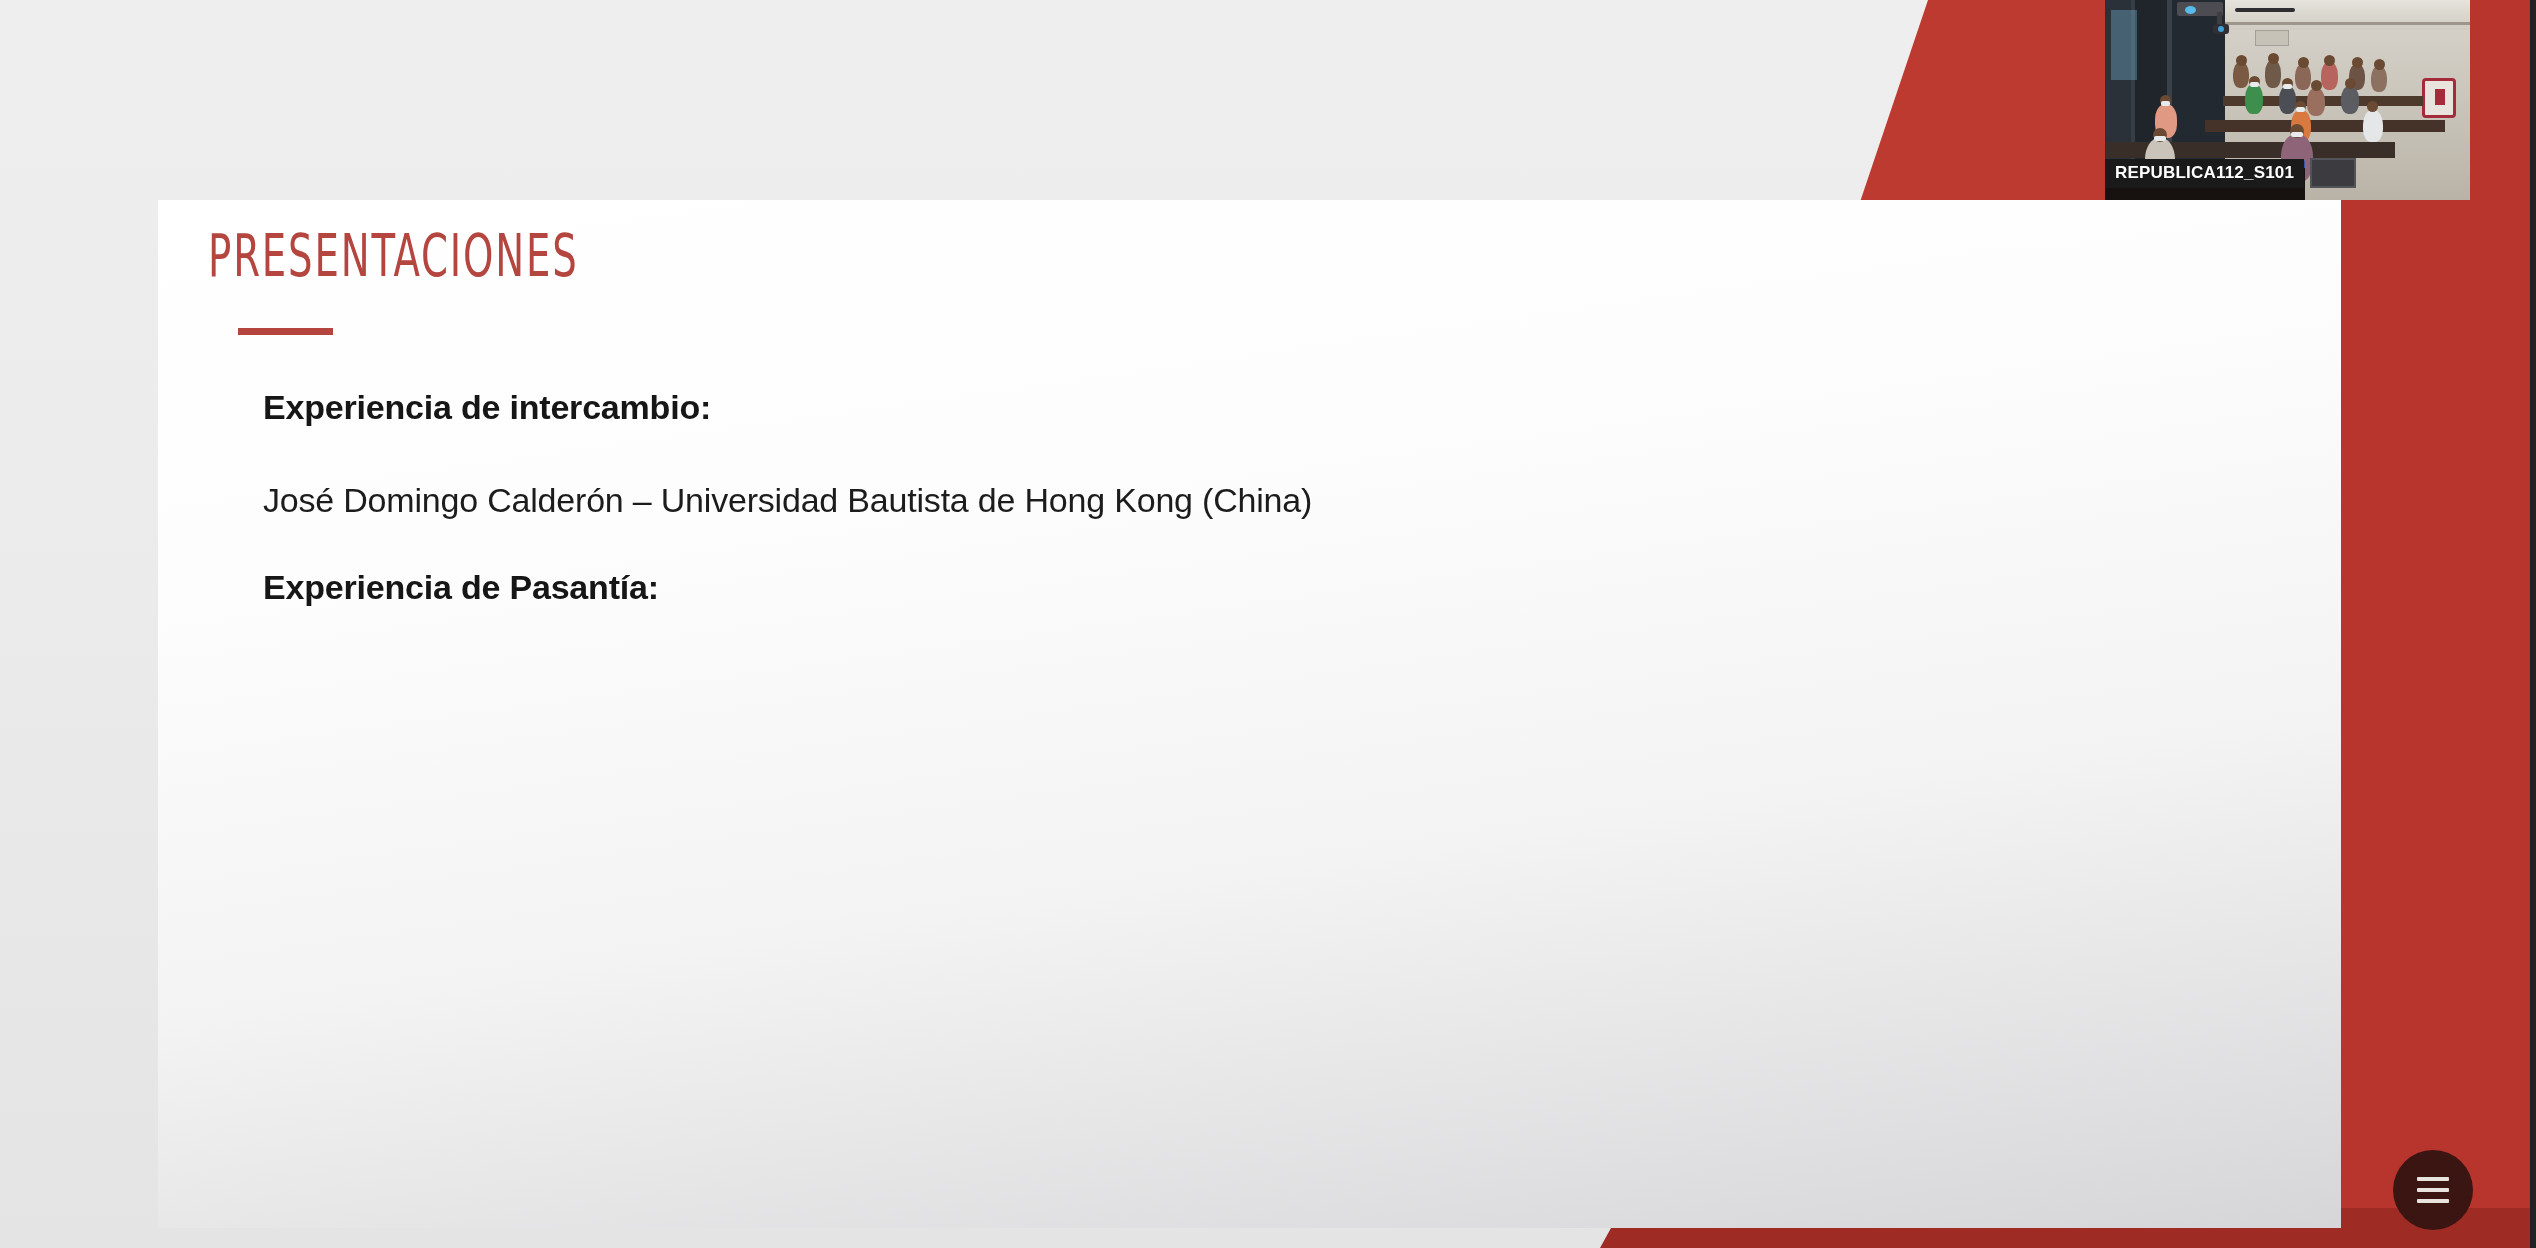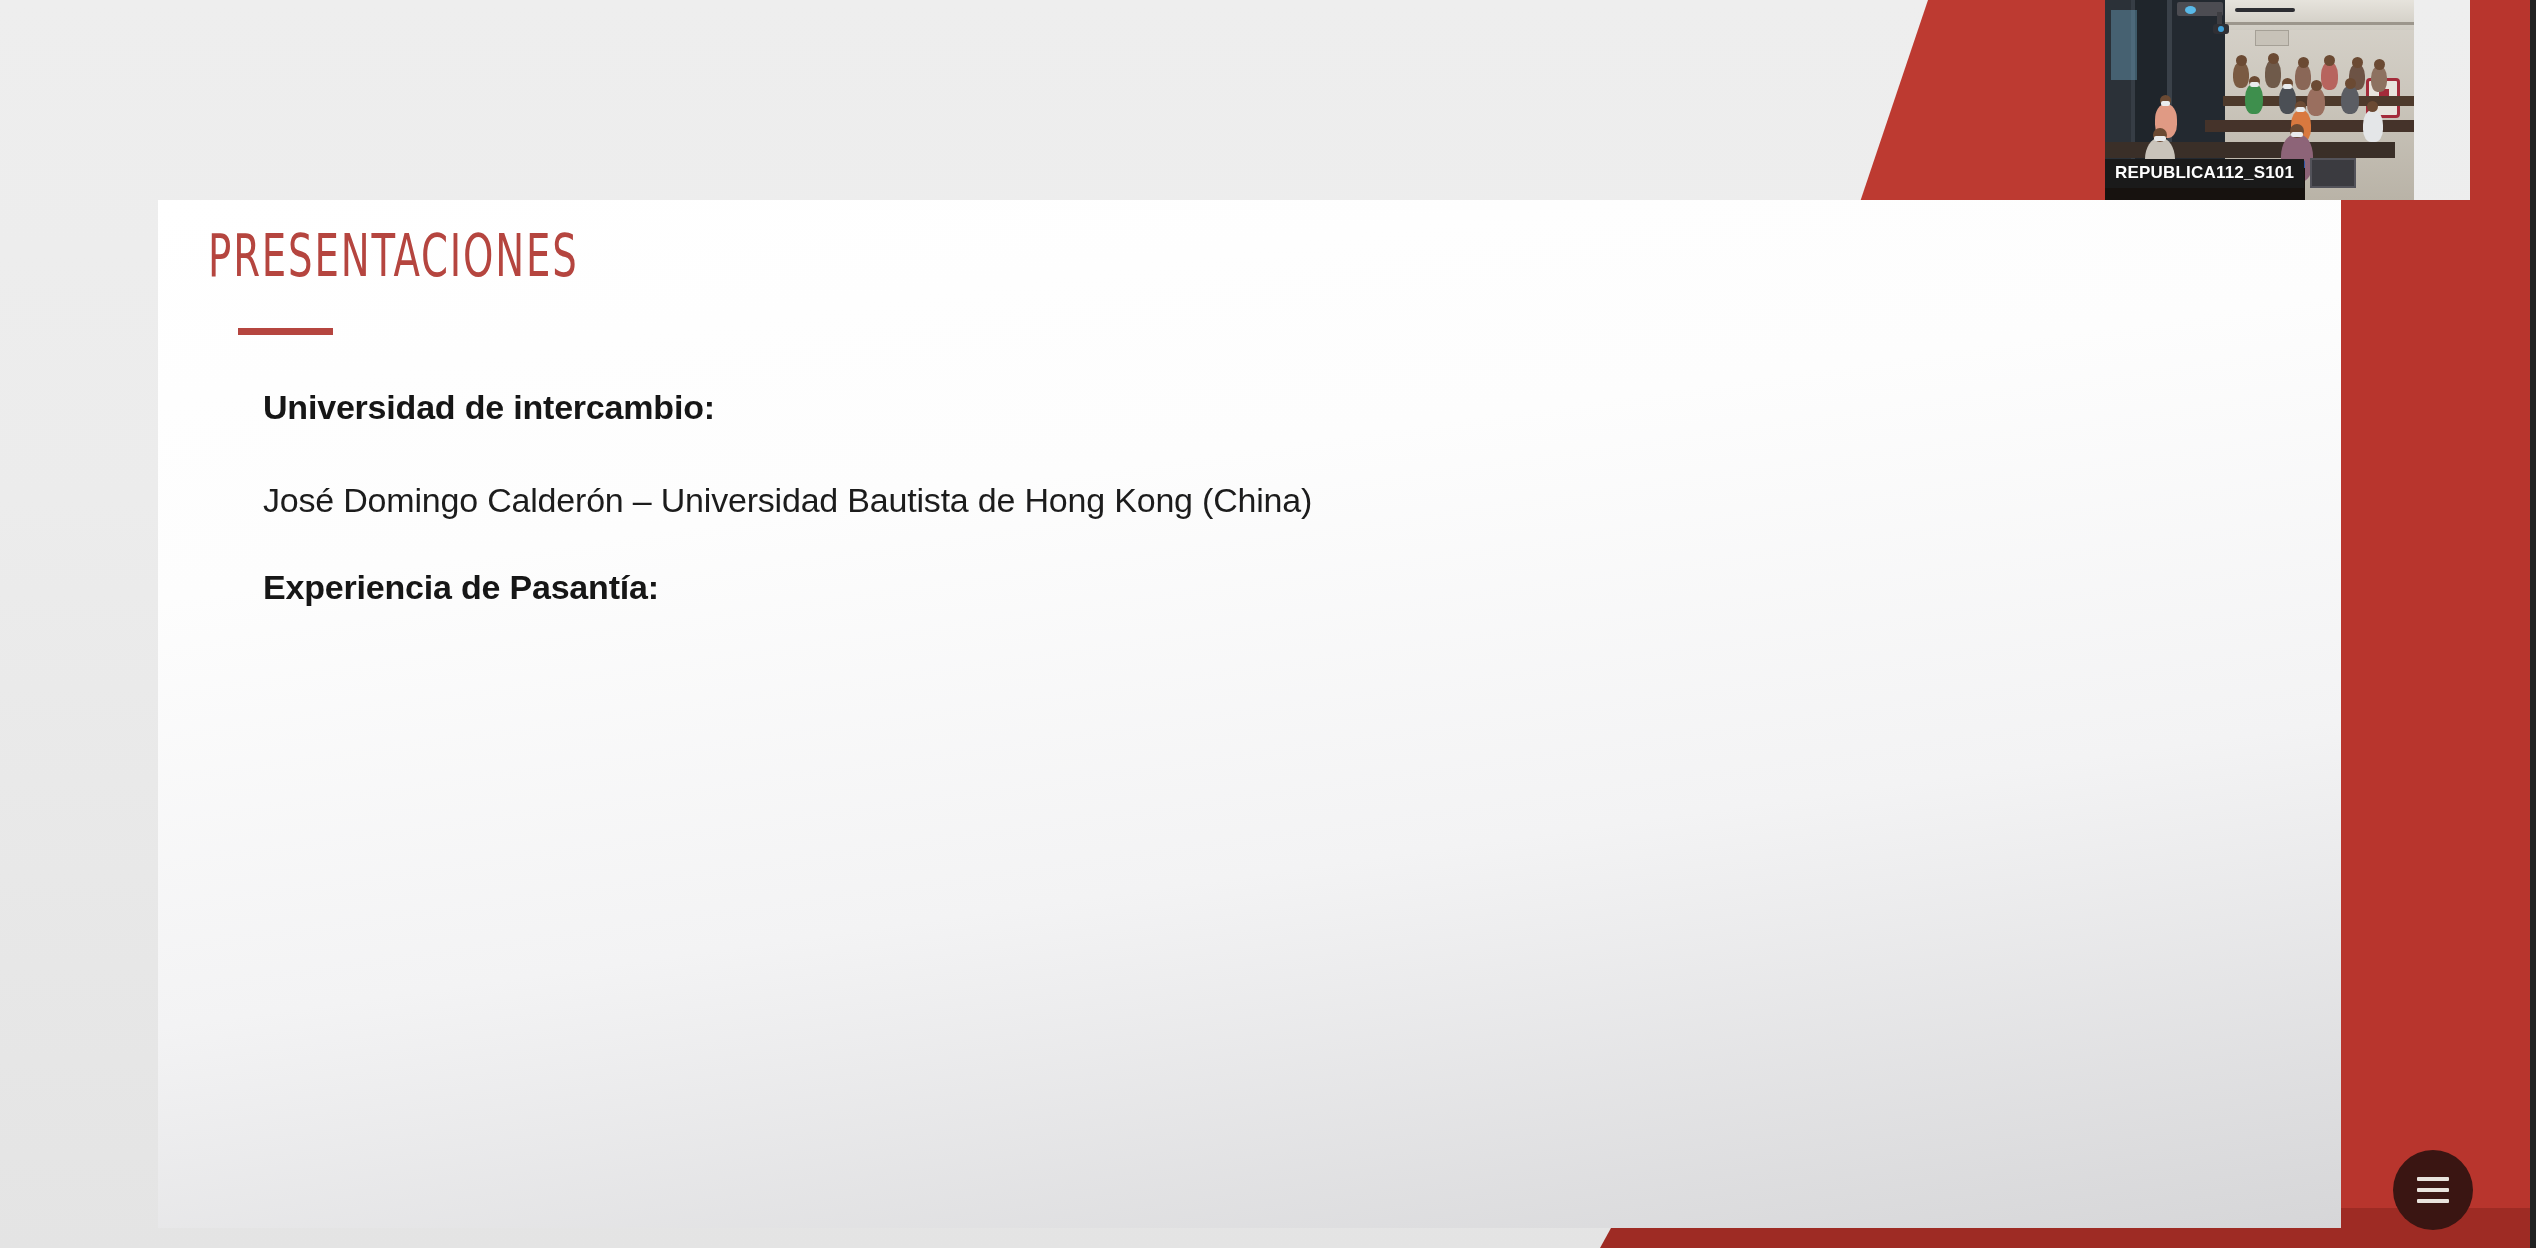--- a/index.html
+++ b/index.html
@@ -54,21 +54,21 @@
 
   
   .right-gutter {
     position:absolute; left:2530px; top:0; width:6px; height:1248px;
     background:#222222;
   }
 
   
   .video-tile {
     position:absolute;
-    left:2105px; top:0; width:309px; height:200px;
+    left:2105px; top:0; width:365px; height:200px;
     overflow:hidden;
     background:#6d6a63;
   }
   .vid-wall {
     position:absolute; inset:0;
     background:
       linear-gradient(180deg,#d8d4cc 0%, #ccc7bd 45%, #b9b3a7 100%);
   }
   .vid-ceiling {
     position:absolute; left:0; top:0; width:100%; height:30px;
@@ -317,21 +317,21 @@
 
     <div class="vid-label">REPUBLICA112_S101</div>
   </div>
 
   <div class="slide">
 
     <div class="slide-title">PRESENTACIONES</div>
     <div class="title-rule"></div>
 
     <div class="body-block" style="top:188px;">
-      <div class="b-head">Universidad de intercambio:</div>
+      <div class="b-head">Experiencia de intercambio:</div>
       <div class="sp-8"></div>
       <div class="sp-16"></div>
       <div class="b-line">José Domingo Calderón – Universidad Bautista de Hong Kong (China)</div>
     </div>
 
     <div class="body-block" style="top:368px;text-align:right;">
       <div class="b-head">Experiencia de Pasantía:</div>
       <div class="sp-8"></div>
     </div>
 

